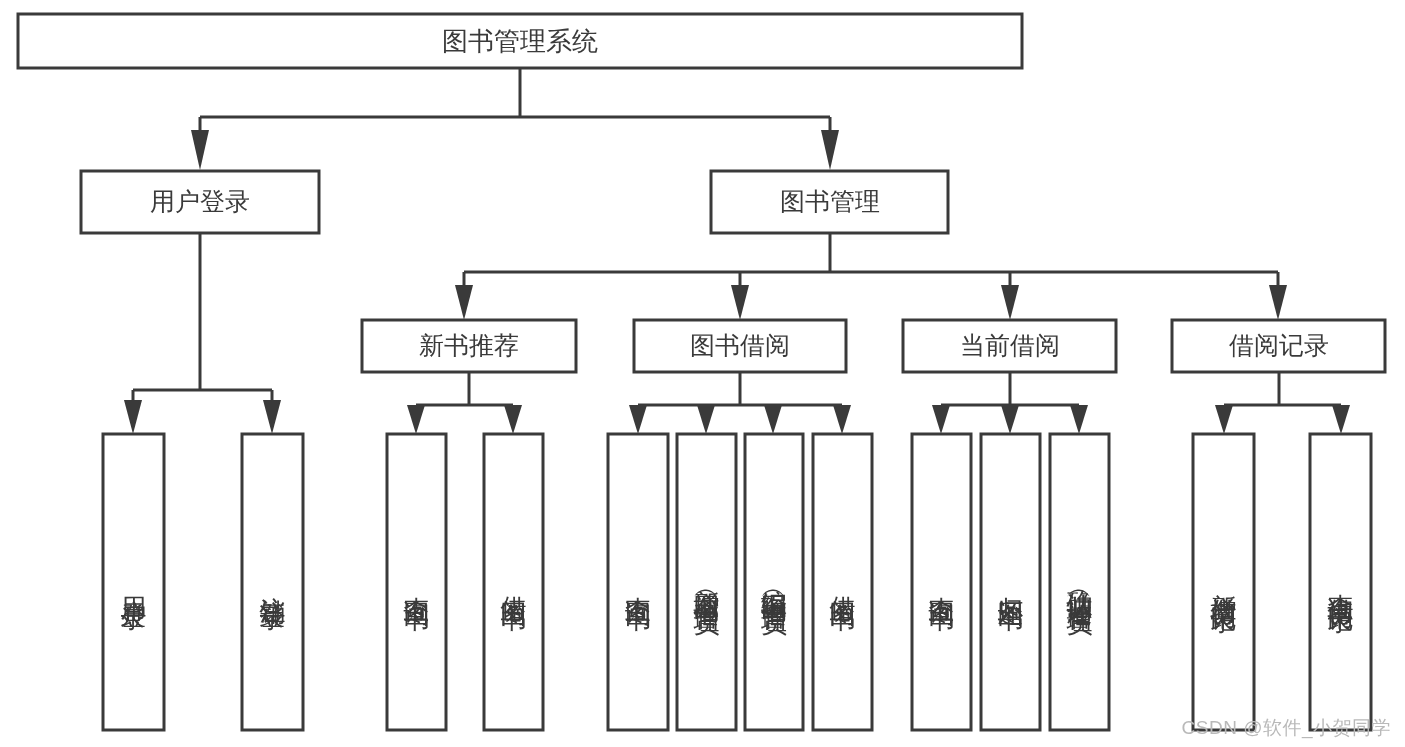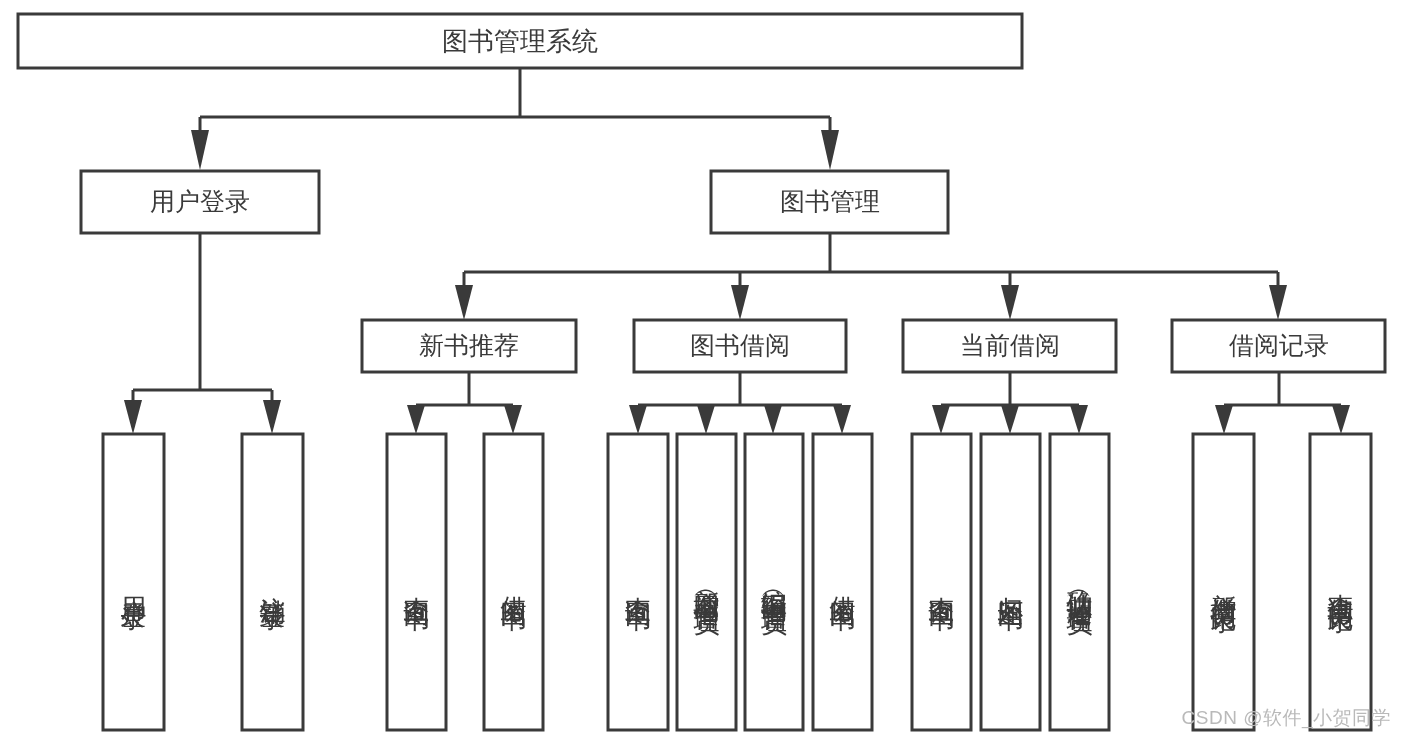--- a/index.html
+++ b/index.html
@@ -66,21 +66,21 @@
     font-family: "Liberation Sans", "DejaVu Sans", sans-serif;
     font-size: 26px;
     line-height: 1.12;
     letter-spacing: 3px;
     color: #3a3a3a;
     white-space: nowrap;
   }
   .watermark {
     position: absolute;
     right: 14px;
-    bottom: 16px;
+    bottom: 6px;
     font-family: "Liberation Sans", "DejaVu Sans", sans-serif;
     font-size: 19px;
     color: #b9b9b9;
     letter-spacing: 0.5px;
     white-space: nowrap;
   }
 </style>
 </head>
 <body>
 

